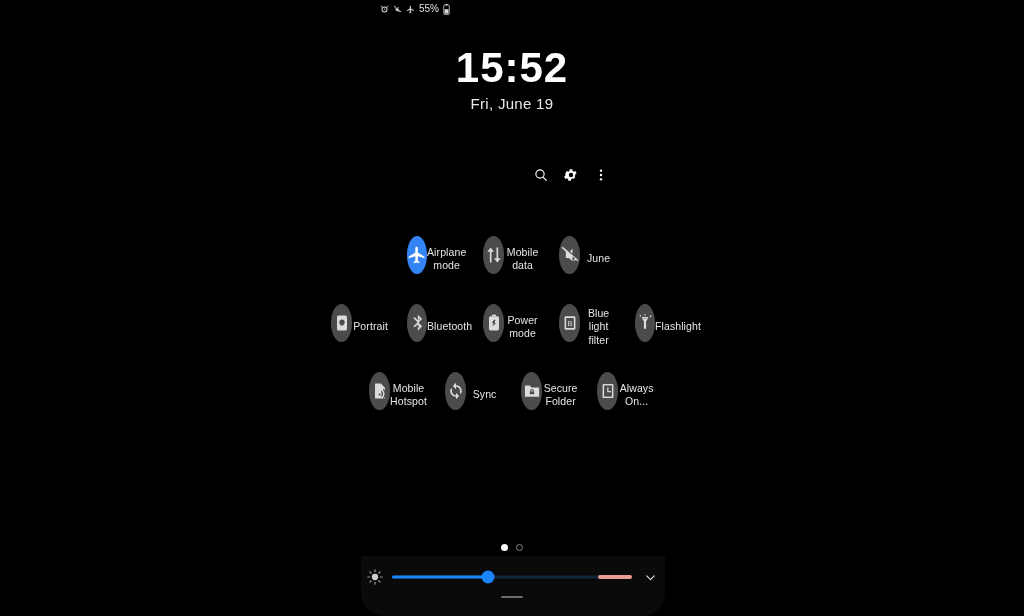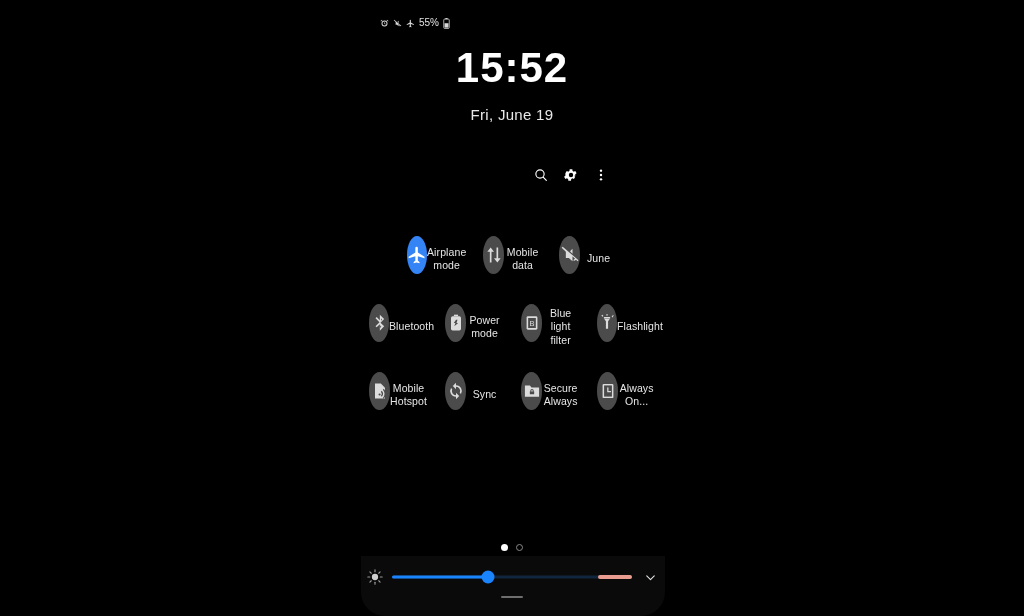--- a/index.html
+++ b/index.html
@@ -10,21 +10,21 @@
     overflow:hidden;
   }
   #screen {
     position:relative;
     width:1024px; height:616px;
     background:#000;
   }
 
   
   #status-bar {
-    position:absolute; top:14px; left:0; width:830px; height:18px;
+    position:absolute; top:0; left:0; width:830px; height:18px;
     display:flex; align-items:center; justify-content:center;
     gap:4px;
   }
   #status-bar .si {
     display:inline-flex; align-items:center; justify-content:center;
     color:#d8d8d8;
   }
   #status-bar .battery-text {
     font-size:10px; color:#e2e2e2; letter-spacing:0px; line-height:1;
   }
@@ -32,21 +32,21 @@
   
   #clock-area {
     position:absolute; top:46px; left:0; width:1024px;
     text-align:center;
   }
   #clock-time {
     font-size:42px; font-weight:700; color:#ffffff;
     letter-spacing:1px; line-height:1.05;
   }
   #clock-date {
-    margin-top:16px;
+    margin-top:5px;
     font-size:15px; color:#e8e8e8; font-weight:400;
     letter-spacing:0.3px;
   }
 
   
   #header-actions {
     position:absolute; top:162px; left:0; width:1024px;
     display:flex; justify-content:center; align-items:center;
     gap:0px;
     padding-left:118px;
@@ -235,20 +235,30 @@
             </svg>
         </div>
         <div class="tile-label">June</div>
       </div>
     </div>
 
     <div class="tile-row">
       <div class="tile">
         <div class="tile-circle">
           <svg width="20" height="20" viewBox="0 0 24 24">
+            <rect class="gl" x="6" y="3" width="12" height="18" rx="2.2"></rect>
+            <circle cx="12" cy="11" r="3.2" fill="#4b4b4b"></circle>
+            <rect x="10.2" y="11" width="3.6" height="4" rx="0.7" fill="#4b4b4b"></rect>
+          </svg>
+        </div>
+        <div class="tile-label">Portrait</div>
+      </div>
+      <div class="tile">
+        <div class="tile-circle">
+          <svg width="20" height="20" viewBox="0 0 24 24">
               <path class="gl" d="m13 2 5.2 5.2L13.8 11.6l4.4 4.4L13 21.2V13.4l-3.8 3.8-1.4-1.4 4.8-4.8-4.8-4.8 1.4-1.4L13 8.6V2zm1.8 5.6L14.4 6v3.2l1.4-1.6zm0 8.8-1.4-1.6v3.2l1.4-1.6z"></path>
             </svg>
         </div>
         <div class="tile-label">Bluetooth</div>
       </div>
       <div class="tile">
         <div class="tile-circle">
           <svg width="20" height="20" viewBox="0 0 24 24">
             <path class="gl" d="M9.5 2h5v1.8H9.5z"></path>
             <rect class="gl" x="6" y="4" width="12" height="17" rx="2"></rect>
@@ -301,21 +311,21 @@
         <div class="tile-label">Sync</div>
       </div>
       <div class="tile">
         <div class="tile-circle">
           <svg width="20" height="20" viewBox="0 0 24 24">
             <path class="gl" d="M3.5 5.5h6l1.8 2.2h9.2v11.3H3.5V5.5z"></path>
             <path d="M12 9.6c-1.1 0-2 .9-2 2v1h-.6v3.4h5.2V12.6H14v-1c0-1.1-.9-2-2-2zm0 1.2c.5 0 .9.4.9.8v1h-1.8v-1c0-.4.4-.8.9-.8z" fill="#4b4b4b"></path>
           </svg>
         </div>
         <div class="tile-label">Secure
-Always</div>
+Folder</div>
       </div>
       <div class="tile">
         <div class="tile-circle">
           <svg width="20" height="20" viewBox="0 0 24 24">
             <rect class="gl" x="5.5" y="3.5" width="13" height="17" rx="1.4"></rect>
             <rect x="7.3" y="5.3" width="9.4" height="13.4" fill="#4b4b4b"></rect>
             <path d="M11.8 8.2v4.4h3.2" fill="none" stroke="#dcdcdc" stroke-width="1.5" stroke-linecap="round"></path>
           </svg>
         </div>
         <div class="tile-label">Always

